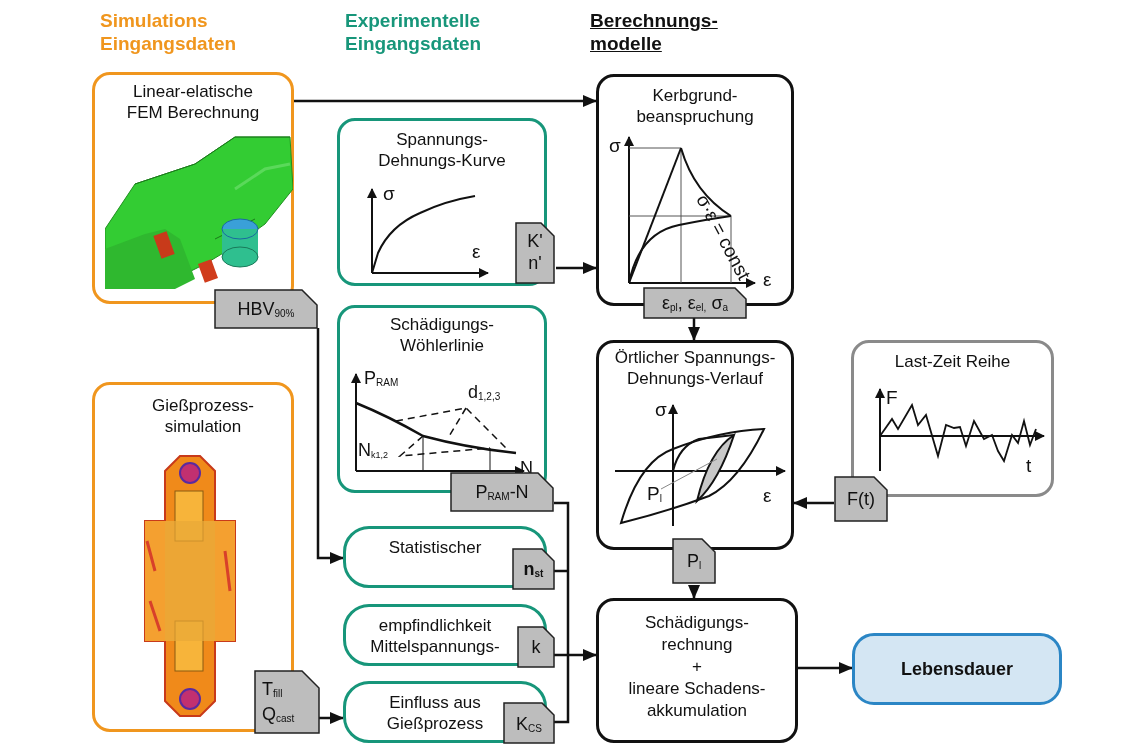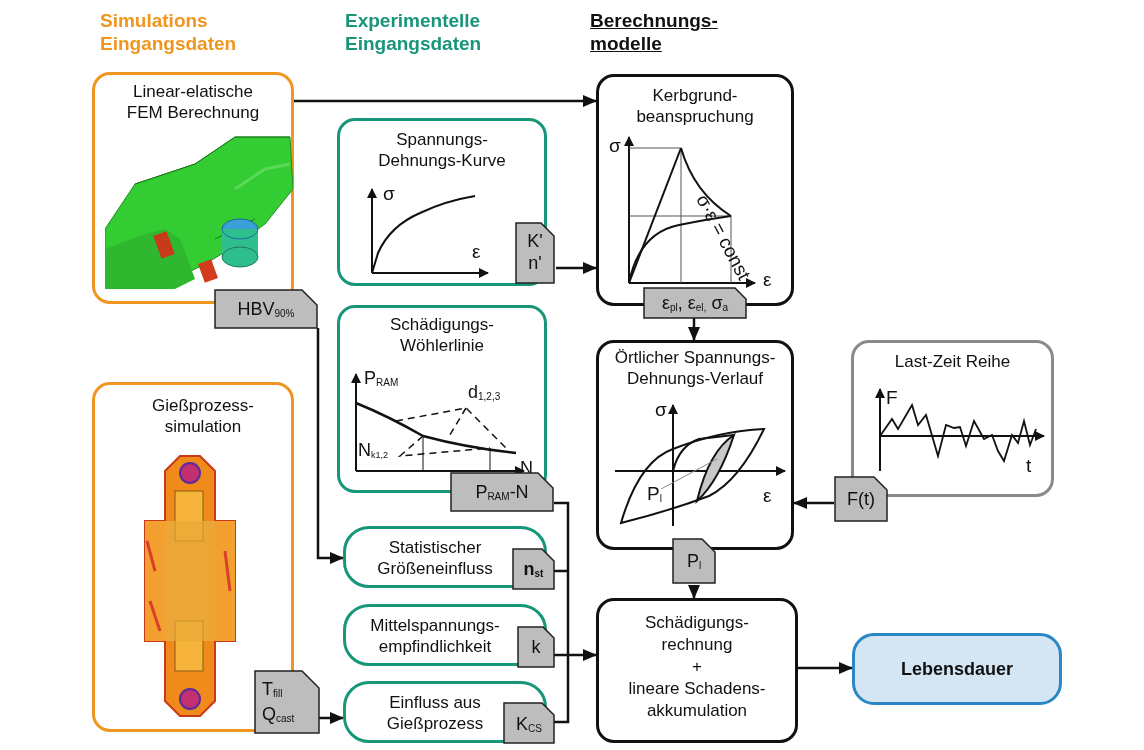--- a/index.html
+++ b/index.html
@@ -161,34 +161,33 @@
 <div class="tagwrap" style="left:450px; top:472px; width:104px; height:40px;">
   <svg width="104" height="40">
       <path d="M1,1 L88,1 L103,16 L103,39 L1,39 z" fill="#bdbdbd" stroke="#222" stroke-width="1.5"></path>
     </svg>
   <div class="tagtext" style="top:9px;"><span>P</span><sub>RAM</sub><span>-N</span></div>
 </div>
 
 <div class="box box-green" style="left:343px; top:526px; width:204px; height:62px; border-radius:26px;">
   <div class="btitle" style="top:8px; left:-20px;">
     <div>Statistischer</div>
-    <div>Größeneinfluss</div>
   </div>
 </div>
 <div class="tagwrap" style="left:512px; top:548px; width:43px; height:42px;font-weight:bold;">
   <svg width="43" height="42">
       <path d="M1,1 L30,1 L42,13 L42,41 L1,41 z" fill="#bdbdbd" stroke="#222" stroke-width="1.5"></path>
     </svg>
   <div class="tagtext" style="top:10px;"><span>n</span><sub>st</sub></div>
 </div>
 
 <div class="box box-green" style="left:343px; top:604px; width:204px; height:62px; border-radius:26px;">
   <div class="btitle" style="top:8px; left:-20px;">
+    <div>empfindlichkeit</div>
     <div>Mittelspannungs-</div>
-    <div>empfindlichkeit</div>
   </div>
 </div>
 <div class="tagwrap" style="left:517px; top:626px; width:38px; height:42px;">
   <svg width="38" height="42">
       <path d="M1,1 L26,1 L37,12 L37,41 L1,41 z" fill="#bdbdbd" stroke="#222" stroke-width="1.5"></path>
     </svg>
   <div class="tagtext" style="top:10px;">k</div>
 </div>
 
 <div class="box box-green" style="left:343px; top:681px; width:204px; height:62px; border-radius:26px;">

